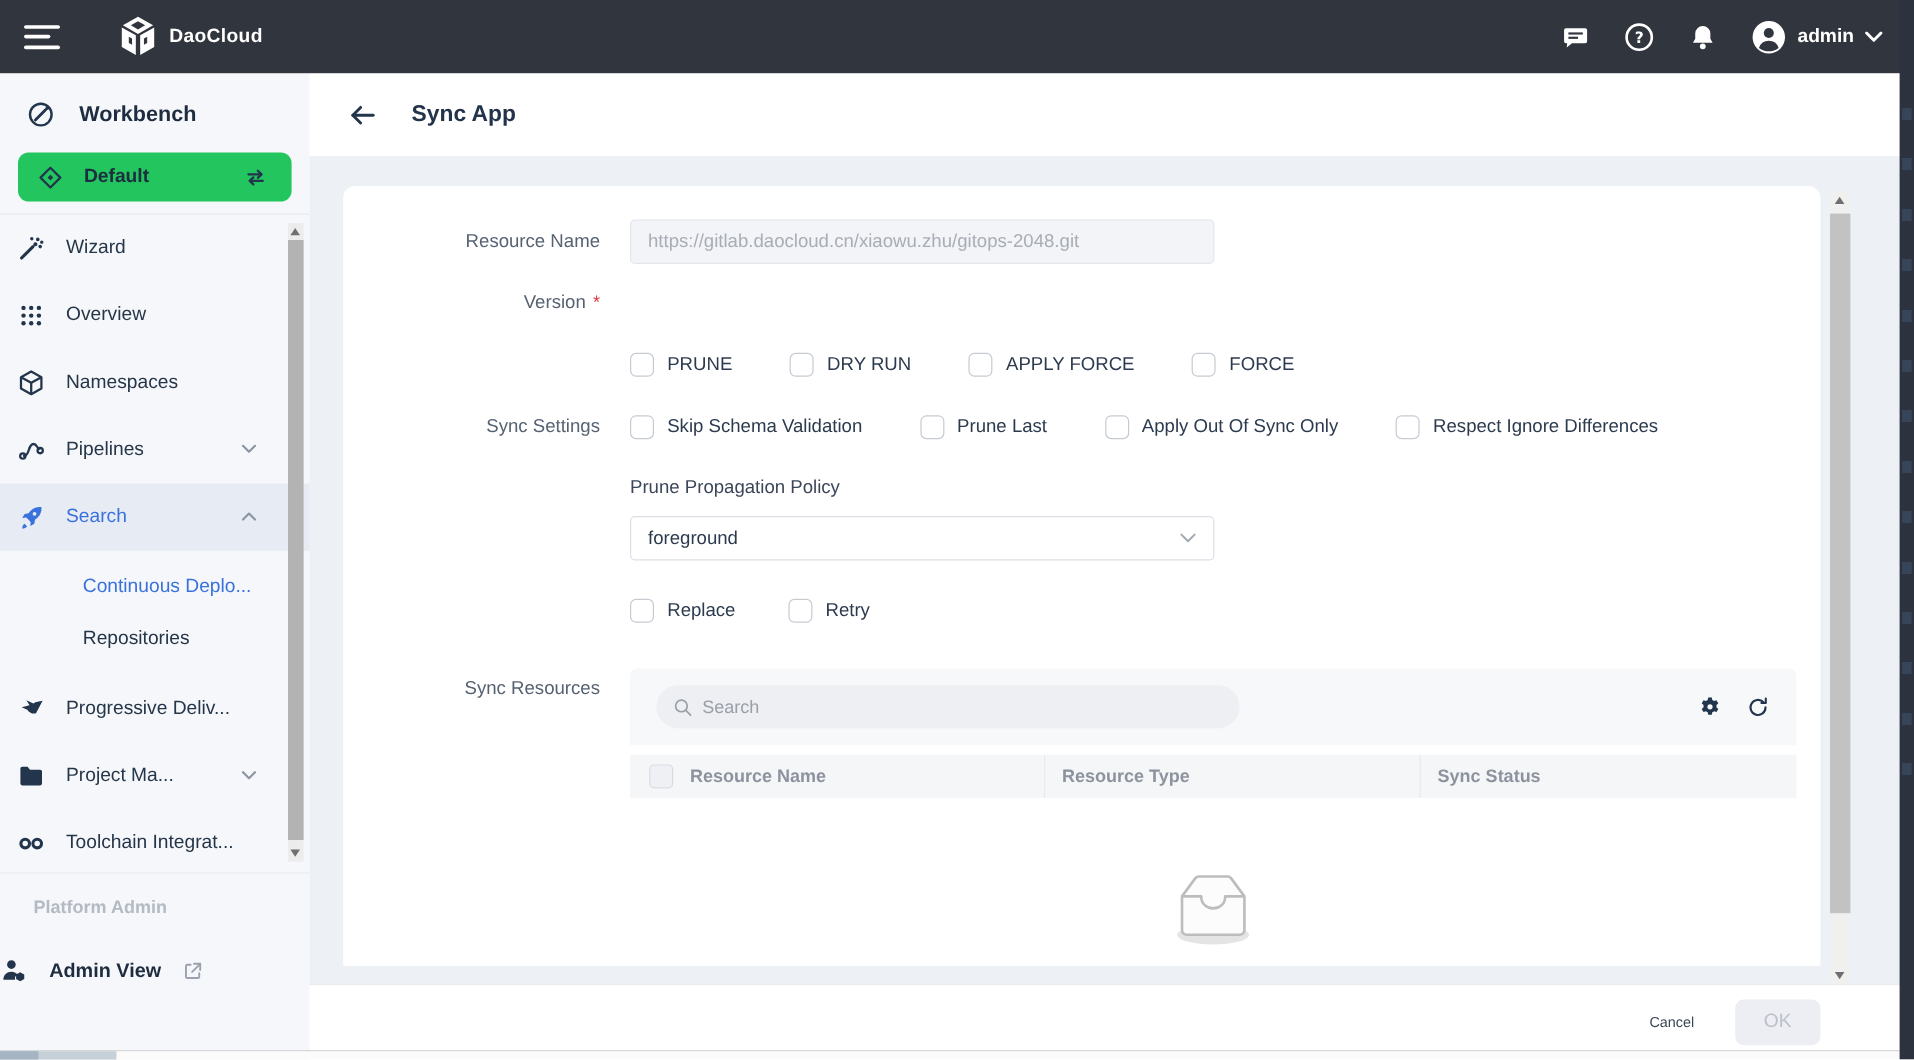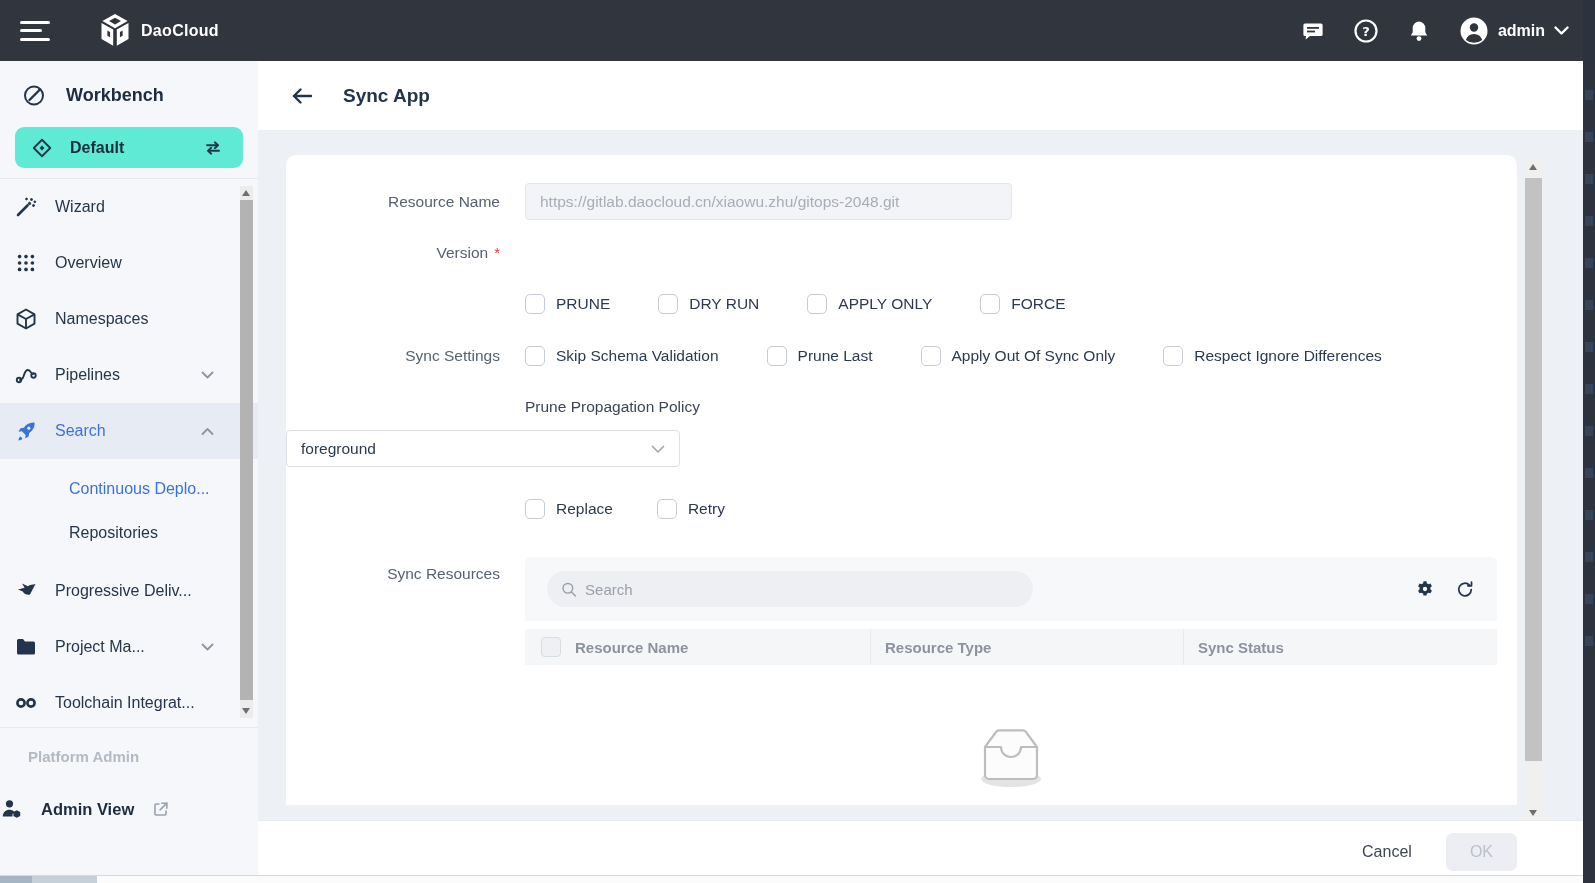--- a/index.html
+++ b/index.html
@@ -20,21 +20,21 @@
   .user-chip { display:flex; align-items:center; gap:9px; cursor:pointer; }
   .user-name { color:#fff; font-size:16px; font-weight:600; }
 
   
   .app-body { display:flex; height:822px; }
 
   
   .sidebar { width:258px; background:#f6f7fa; position:relative; flex:none; }
   .wb-row { height:58px; display:flex; align-items:center; padding:10px 0 0 22px; gap:20px; }
   .wb-label { font-size:18px; font-weight:700; color:#1d2c3e; }
-  .workspace-pill { margin:8px 15px 10px 15px; height:41px; background:#5eead4; border-radius:9px; display:flex; align-items:center; padding:0 18px 0 15px; gap:16px; cursor:pointer; }
+  .workspace-pill { margin:8px 15px 10px 15px; height:41px; background:#22c55e; border-radius:9px; display:flex; align-items:center; padding:0 18px 0 15px; gap:16px; cursor:pointer; }
   .workspace-label { font-size:16px; font-weight:700; color:#1d2c3e; flex:1; }
   .side-divider { height:1px; background:#e7e9ee; margin:0; }
   .side-nav { position:relative; }
   .side-item { height:56px; display:flex; align-items:center; padding-left:14px; gap:17px; cursor:pointer; position:relative; }
   .side-item .lbl { font-size:16px; font-weight:500; color:#253649; }
   .side-item .chev { position:absolute; right:44px; color:#8d95a1; }
   .side-item.active { background:#e7ecf4; }
   .side-item.active .lbl { color:#3a72dd; }
   .side-sub { height:44px; display:flex; align-items:center; padding-left:69px; cursor:pointer; }
   .side-sub .lbl { font-size:16px; font-weight:500; color:#253649; }
@@ -76,21 +76,21 @@
   .input { width:487px; height:37px; border:1px solid #dcdfe6; border-radius:4px; padding:0 14px; font-size:15.5px; color:#2c3a4e; font-family:"Liberation Sans",sans-serif; background:#fff; outline:none; }
   .input.disabled { background:#f2f4f7; border-color:#e3e6ec; color:#a9adb5; }
   .input.disabled::placeholder { color:#a9adb5; }
 
   .cb-row { display:flex; align-items:center; gap:48px; }
   .cb { display:flex; align-items:center; gap:11px; cursor:pointer; }
   .cb-box { width:20px; height:20px; border:1.5px solid #c6cad2; border-radius:5px; background:#fff; flex:none; }
   .cb-label { font-size:15.5px; color:#2c3a4e; }
 
   .ctl-col-label { margin-left:239px; font-size:15.5px; color:#3c4657; }
-  .select { width:394px; height:37px; border:1px solid #dcdfe6; border-radius:4px; padding:0 14px; display:flex; align-items:center; justify-content:space-between; cursor:pointer; background:#fff; }
+  .select { margin-left:239px; width:487px; height:37px; border:1px solid #dcdfe6; border-radius:4px; padding:0 14px; display:flex; align-items:center; justify-content:space-between; cursor:pointer; background:#fff; }
   .select .sel-val { font-size:15.5px; color:#2c3a4e; }
   .select .chev { color:#a3a9b3; }
 
   
   .res-toolbar { width:972px; background:#f7f8fa; border-radius:6px 6px 0 0; padding:14px 22px; display:flex; align-items:center; }
   .search-pill { width:486px; height:36px; background:#edeff2; border-radius:18px; display:flex; align-items:center; padding:0 14px; gap:8px; }
   .search-pill input { border:none; background:transparent; outline:none; font-size:15px; color:#2c3a4e; font-family:"Liberation Sans",sans-serif; width:100%; }
   .search-pill input::placeholder { color:#9aa0aa; }
   .toolbar-icons { margin-left:auto; display:flex; align-items:center; gap:20px; color:#22354c; }
   .toolbar-icons .tbtn { width:20px; height:20px; cursor:pointer; display:flex; align-items:center; justify-content:center; }
@@ -101,21 +101,21 @@
   .th + .th { border-left:1px solid #e8eaee; }
   .th.c1 { width:345px; padding-left:16px; }
   .th.c2 { width:313px; }
   .th.c3 { flex:1; }
   .th .cb-box { background:#eef0f3; border-color:#d8dce1; border-radius:4px; }
 
   .empty-state { width:972px; margin-top:52px; display:flex; flex-direction:column; align-items:center; }
 
   
   .page-footer { height:63px; background:#fff; border-top:1px solid #ebebeb; display:flex; align-items:center; justify-content:flex-end; padding-right:78px; gap:34px; flex:none; }
-  .btn-cancel { font-size:16px; color:#3c4657; background:none; border:none; cursor:pointer; font-family:"Liberation Sans",sans-serif; }
+  .btn-cancel { font-size:12px; color:#3c4657; background:none; border:none; cursor:pointer; font-family:"Liberation Sans",sans-serif; }
   .btn-ok { font-size:16px; color:#bcc0ca; background:#eceef3; border:none; border-radius:7px; padding:10px 24px; cursor:not-allowed; font-family:"Liberation Sans",sans-serif; }
 
   
   .right-strip { position:absolute; top:0; right:0; width:12px; height:883px; background:#2c333f; z-index:20; }
   .right-strip::before { content:""; position:absolute; top:90px; left:2px; width:8px; height:560px;
      background:repeating-linear-gradient(#3c4d66 0 10px, #2c333f 10px 42px); opacity:.65; }
   .h-scroll { position:absolute; left:0; right:12px; bottom:0; height:8px; background:#fbfbfb; border-top:1px solid #d8d8d8; z-index:15; }
   .h-scroll .hthumb { position:absolute; left:0; top:0; height:8px; width:97px; background:#c6d0d9; }
   .h-scroll .hthumb::before { content:""; position:absolute; left:0; top:0; width:32px; height:8px; background:#a5b5c3; }
 </style>
@@ -375,21 +375,21 @@
             <label class="cb">
                 <span class="cb-box"></span>
                 <span class="cb-label">PRUNE</span>
               </label>
             <label class="cb">
                 <span class="cb-box"></span>
                 <span class="cb-label">DRY RUN</span>
               </label>
             <label class="cb">
                 <span class="cb-box"></span>
-                <span class="cb-label">APPLY ONLY</span>
+                <span class="cb-label">APPLY FORCE</span>
               </label>
             <label class="cb">
                 <span class="cb-box"></span>
                 <span class="cb-label">FORCE</span>
               </label>
           </div>
         </div>
 
         <div class="form-row" style="margin-top:32px;">
           <span class="form-label">Sync Settings</span>

